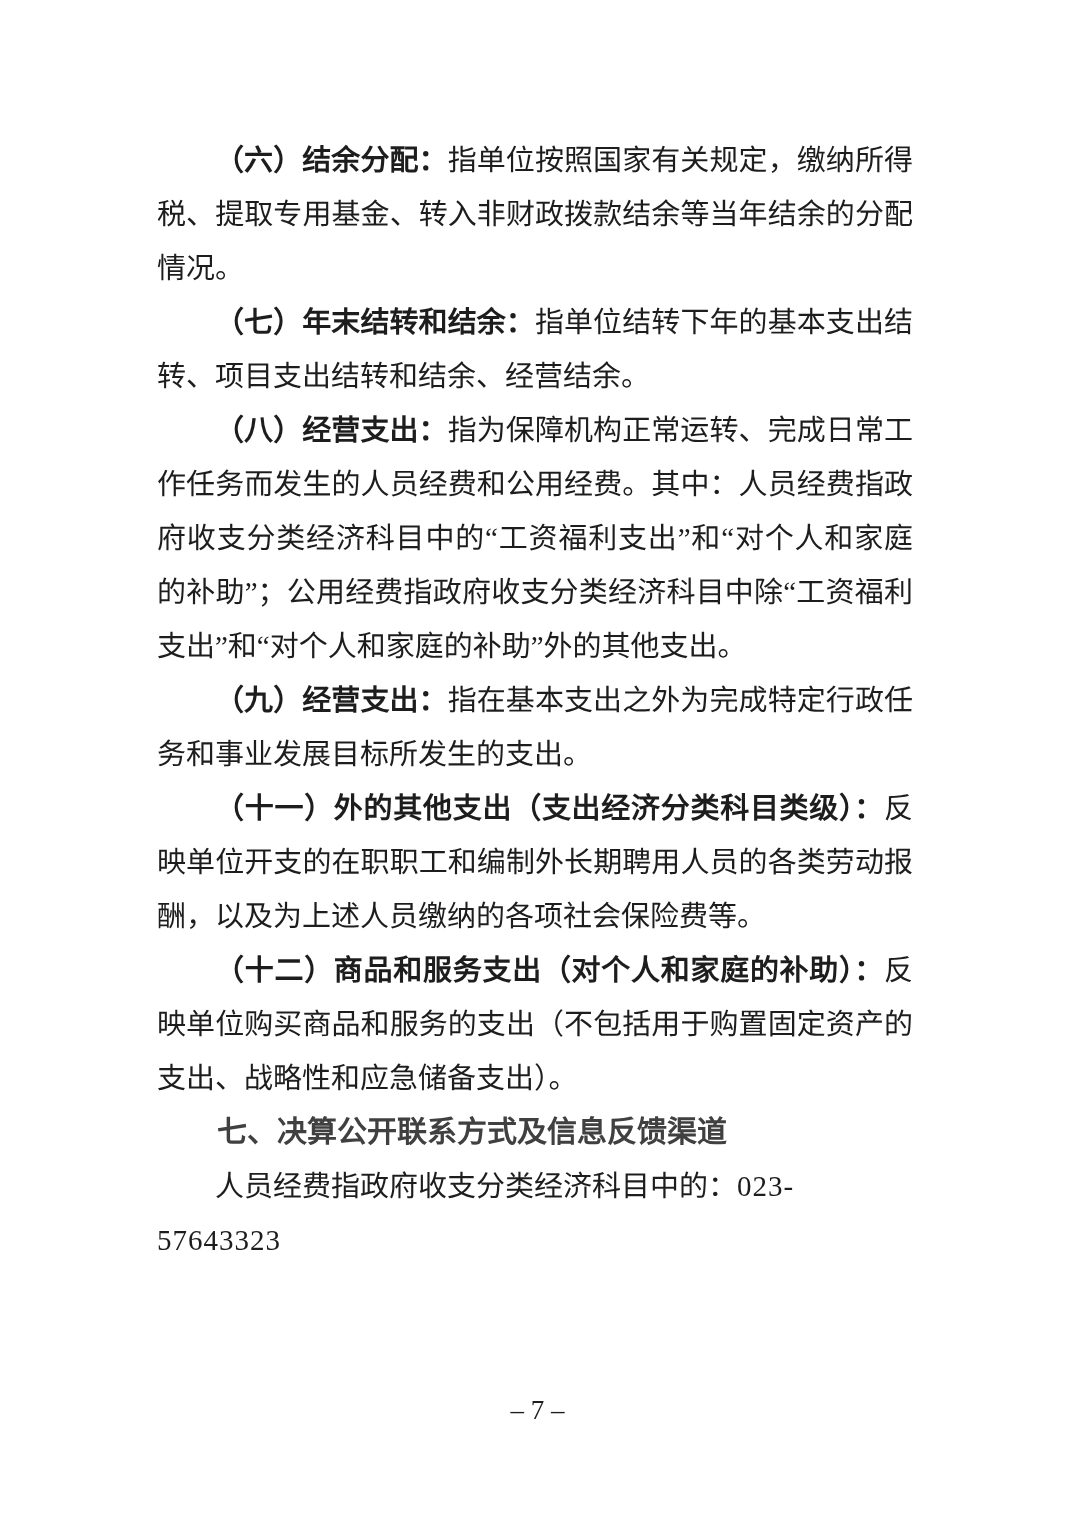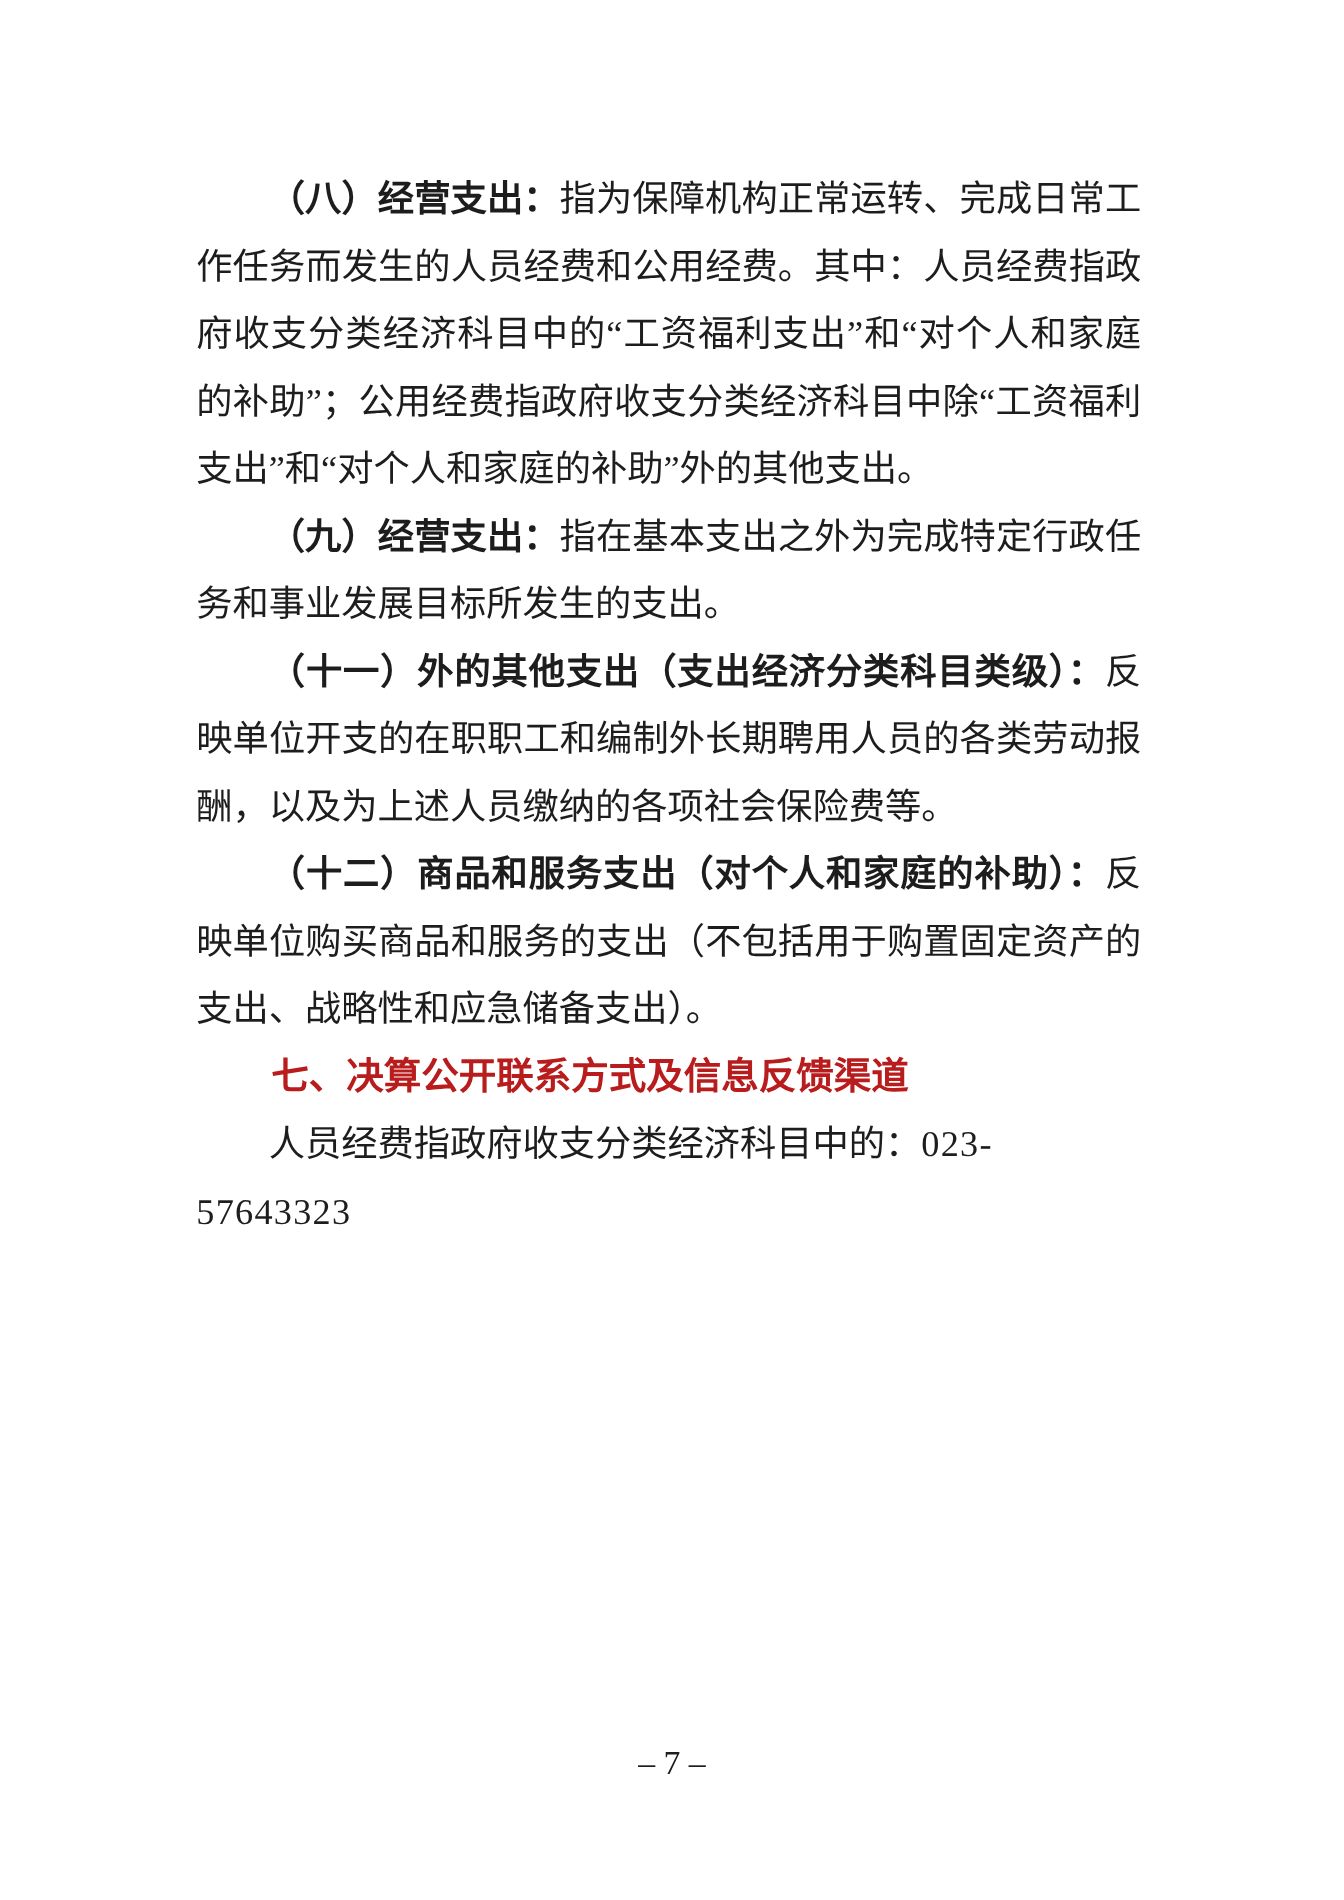--- a/index.html
+++ b/index.html
@@ -36,21 +36,21 @@
   }
   .lead {
     font-weight: bold;
   }
   .heading {
     margin: 0;
     text-indent: 2em;
     font-size: 30px;
     line-height: 54px;
     font-weight: bold;
-    color: #b91c1c;
+    color: #404040;
     text-align: left;
     font-family: "Liberation Sans", "DejaVu Sans", sans-serif;
   }
   .contact {
     margin: 0;
     text-indent: 2em;
     text-align: left;
   }
   .phone {
     font-family: "Liberation Serif", "DejaVu Serif", serif;
@@ -67,21 +67,23 @@
     color: #1d1d1d;
     font-family: "Liberation Serif", "DejaVu Serif", serif;
   }
 </style>
 </head>
 <body>
 
 <main class="page">
   <section class="content">
 
+    <p class="para"><span class="lead">（六）结余分配：</span><span>指单位按照国家有关规定，缴纳所得税、提取专用基金、转入非财政拨款结余等当年结余的分配情况。</span></p>
 
+    <p class="para"><span class="lead">（七）年末结转和结余：</span><span>指单位结转下年的基本支出结转、项目支出结转和结余、经营结余。</span></p>
 
     <p class="para"><span class="lead">（八）经营支出：</span><span>指为保障机构正常运转、完成日常工作任务而发生的人员经费和公用经费。其中：人员经费指政府收支分类经济科目中的“工资福利支出”和“对个人和家庭的补助”；公用经费指政府收支分类经济科目中除“工资福利支出”和“对个人和家庭的补助”外的其他支出。</span></p>
 
     <p class="para"><span class="lead">（九）经营支出：</span><span>指在基本支出之外为完成特定行政任务和事业发展目标所发生的支出。</span></p>
 
 
     <p class="para"><span class="lead">（十一）外的其他支出（支出经济分类科目类级）：</span><span>反映单位开支的在职职工和编制外长期聘用人员的各类劳动报酬，以及为上述人员缴纳的各项社会保险费等。</span></p>
 
     <p class="para"><span class="lead">（十二）商品和服务支出（对个人和家庭的补助）：</span><span>反映单位购买商品和服务的支出（不包括用于购置固定资产的支出、战略性和应急储备支出）。</span></p>
 

